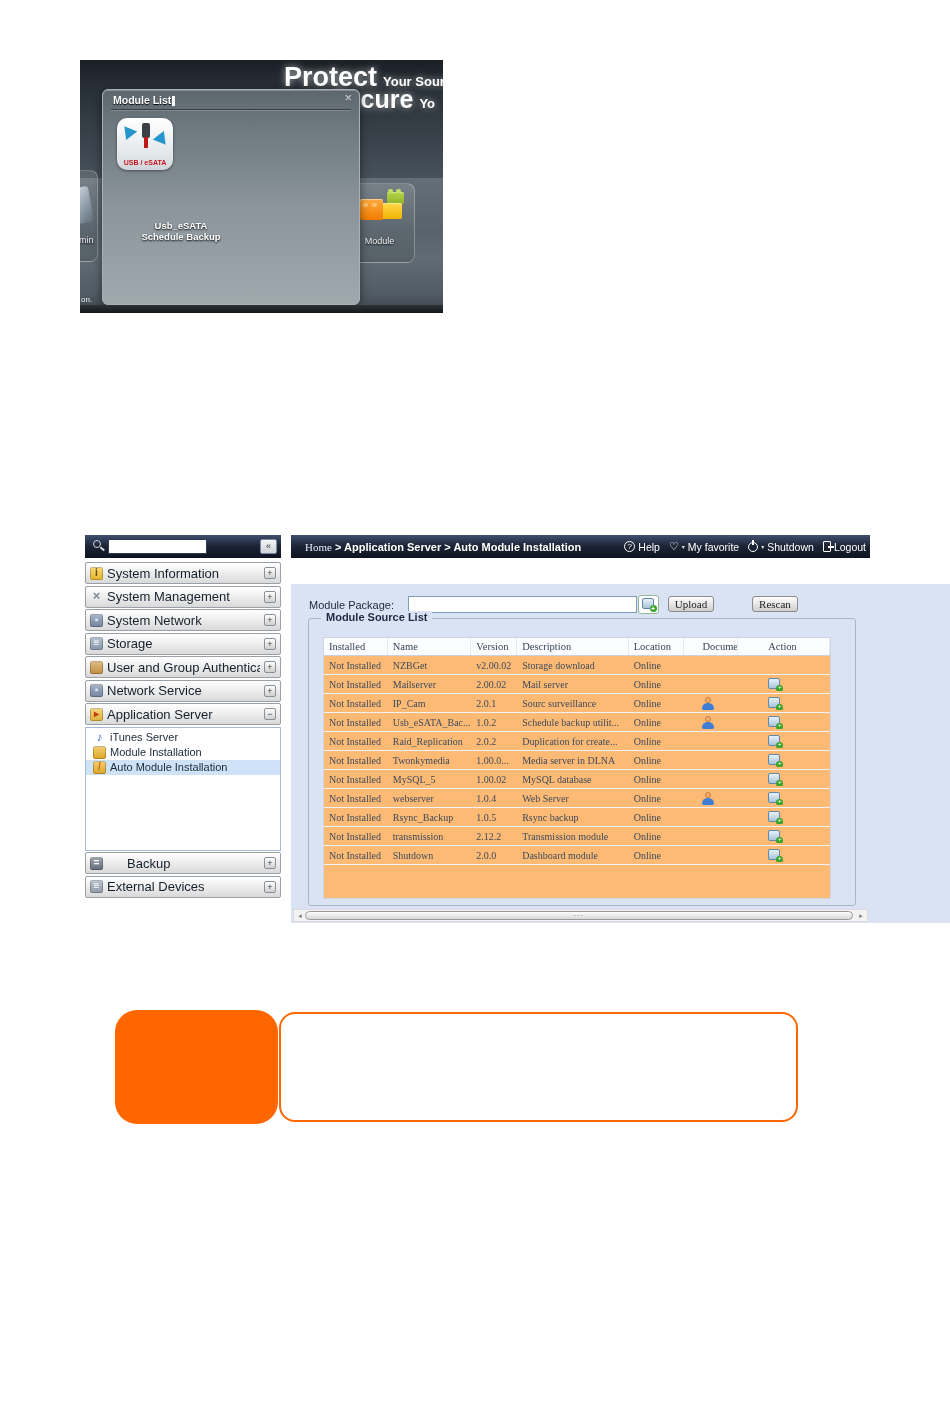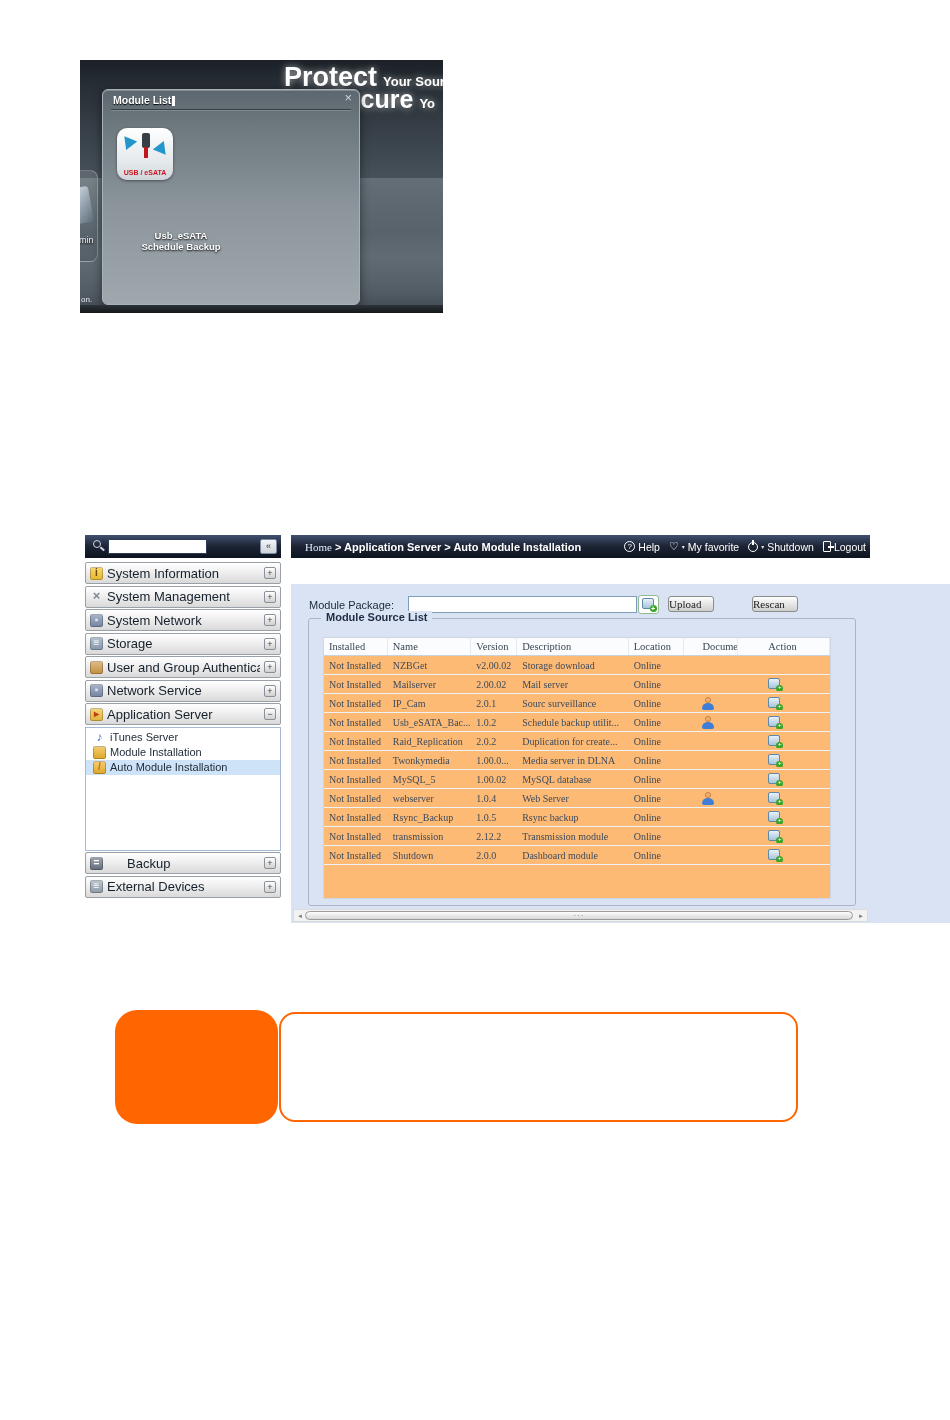--- a/index.html
+++ b/index.html
@@ -35,21 +35,21 @@
   .st3{left:3px;top:4px;background:#ffc070;}
   .st4{left:12px;top:4px;background:#ffc070;}
   .dlg{position:absolute;left:22px;top:29px;width:258px;height:216px;border-radius:6px;
       background:linear-gradient(180deg,#5b666e 0%,#6e7980 18%,#8b959b 55%,#9fa8ad 100%);
       border:1px solid #a7b1b7;box-shadow:0 2px 10px rgba(0,0,0,.5), inset 0 1px 0 rgba(255,255,255,.25);}
   .dlg-title{position:absolute;left:10px;top:4px;font-size:10.5px;font-weight:bold;color:#fff;text-shadow:0 1px 1px #000;}
   .caret{display:inline-block;width:3px;height:10px;background:#fff;margin-left:1px;vertical-align:-2px;}
   .dlg-close{position:absolute;right:7px;top:1px;color:#cdd3d7;font-size:13px;line-height:14px;}
   .dlg-sep{position:absolute;left:8px;right:8px;top:19px;height:2px;
       border-top:1px solid rgba(20,26,30,.55);border-bottom:1px solid rgba(255,255,255,.18);}
-  .app-icon{position:absolute;left:14px;top:38px;width:56px;height:52px;border-radius:10px;
+  .app-icon{position:absolute;left:14px;top:28px;width:56px;height:52px;border-radius:10px;
       background:linear-gradient(180deg,#ffffff,#e2e7ea 70%,#cfd5d9);box-shadow:0 1px 3px rgba(0,0,0,.45);}
   .tri-up{position:absolute;left:4px;top:7px;width:0;height:0;border-left:7px solid transparent;border-right:7px solid transparent;
       border-bottom:12px solid #2596cc;transform:rotate(-38deg);}
   .tri-dn{position:absolute;right:4px;top:16px;width:0;height:0;border-left:7px solid transparent;border-right:7px solid transparent;
       border-top:12px solid #2596cc;transform:rotate(-38deg);}
   .plug{position:absolute;left:25px;top:5px;width:8px;height:15px;background:#3a3f44;border-radius:2px;}
   .cable{position:absolute;left:27px;top:19px;width:4px;height:11px;background:#c01818;}
   .usb-cap{position:absolute;bottom:4px;width:100%;text-align:center;font-size:7px;font-weight:bold;color:#cc1520;}
   .app-label{position:absolute;left:-12px;top:102px;width:152px;text-align:center;color:#fff;font-weight:bold;
       font-size:9.5px;line-height:11px;text-shadow:0 1px 2px #000;}
@@ -92,21 +92,21 @@
       font-weight:bold;flex:0 0 13px;}
   .ic.flat{box-shadow:none;}
   .ic.sq{box-shadow:inset 0 0 0 1px rgba(0,0,0,.22), inset 0 1px 0 rgba(255,255,255,.45);}
 
   .mp{position:absolute;left:206px;top:23px;width:688px;height:339px;background:#d9e3f3;margin-top:26px;}
   .mp-label{position:absolute;left:18px;top:15px;font-size:11px;color:#1c2836;}
   .mp-input{position:absolute;left:117px;top:12px;width:229px;height:17px;border:1px solid #7f9db9;background:#fff;
       font-size:11px;padding:0 3px;font-family:"Liberation Sans",sans-serif;}
   .browse-btn{position:absolute;left:347px;top:11px;width:21px;height:19px;background:#fff;border:1px solid #93b893;
       border-radius:3px;display:flex;align-items:center;justify-content:center;}
-  .btn{position:absolute;top:12px;height:16px;border:1px solid #8b8b8b;border-radius:3px;line-height:14px;
+  .btn{position:absolute;top:12px;height:16px;border:1px solid #8b8b8b;border-radius:3px;text-align:center;line-height:14px;
       background:linear-gradient(180deg,#fefefe,#e6e6e6 50%,#cfcfcf);font-family:"Liberation Serif",serif;font-size:11px;color:#222;}
   .btn.upload{left:377px;width:46px;}
   .btn.rescan{left:461px;width:46px;}
   .fs{position:absolute;left:17px;top:34px;width:548px;height:288px;border:1px solid #aab6c6;border-radius:3px;}
   .fs-legend{position:absolute;left:12px;top:-8px;background:#d9e3f3;padding:0 5px;font-weight:bold;font-size:11px;color:#1e2c44;}
   .twrap{position:absolute;left:14px;top:18px;width:508px;height:262px;background:#fdba74;border:1px solid #cdd6e2;font-family:Liberation Serif, serif;}
   .trow{display:flex;height:19px;align-items:center;border-bottom:1px solid #eef2f7;color:#3c4a5c;font-size:10px;}
   .trow.thead{height:18px;background:#fbfcfe;border-bottom:1px solid #c9d3df;color:#3a4654;font-size:10.5px;}
   .tc{padding:0 5px;white-space:nowrap;overflow:hidden;}
   .thead .tc{border-right:1px solid #e6ebf2;height:100%;line-height:17px;}
@@ -141,20 +141,34 @@
     <div class="hero hero1">
       <span>Protect</span><small>Your Sourc</small>
     </div>
     <div class="hero hero2">
       <span>Secure</span><small>Yo</small>
     </div>
     <div class="tile admin">
       <div class="blob"></div>
       <div class="tlabel">dmin</div>
     </div>
+    <div class="tile module">
+      <div class="lego">
+        <div class="brick b-g">
+            <span class="stud st1"></span>
+            <span class="stud st2"></span>
+          </div>
+        <div class="brick b-y"></div>
+        <div class="brick b-o">
+            <span class="stud st3"></span>
+            <span class="stud st4"></span>
+          </div>
+      </div>
+      <div class="tlabel">Module</div>
+    </div>
     <div class="dlg">
       <div class="dlg-title"><span>Module List</span><span class="caret"></span></div>
       <div class="dlg-close">×</div>
       <div class="dlg-sep"></div>
       <div class="app-icon">
         <span class="tri-up"></span>
         <span class="tri-dn"></span>
         <span class="plug"></span>
         <span class="cable"></span>
         <div class="usb-cap">USB / eSATA</div>

